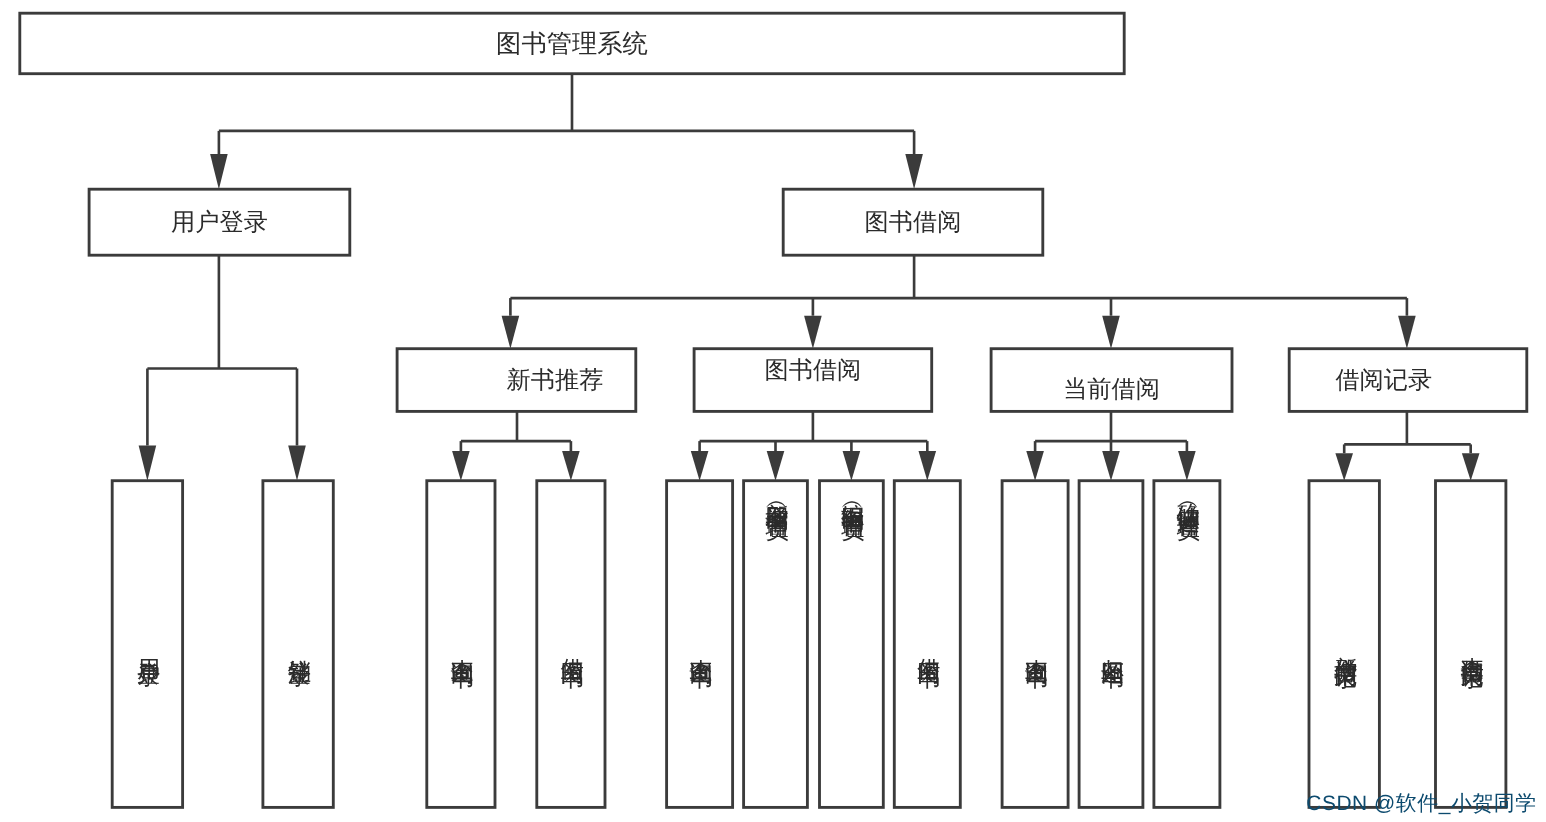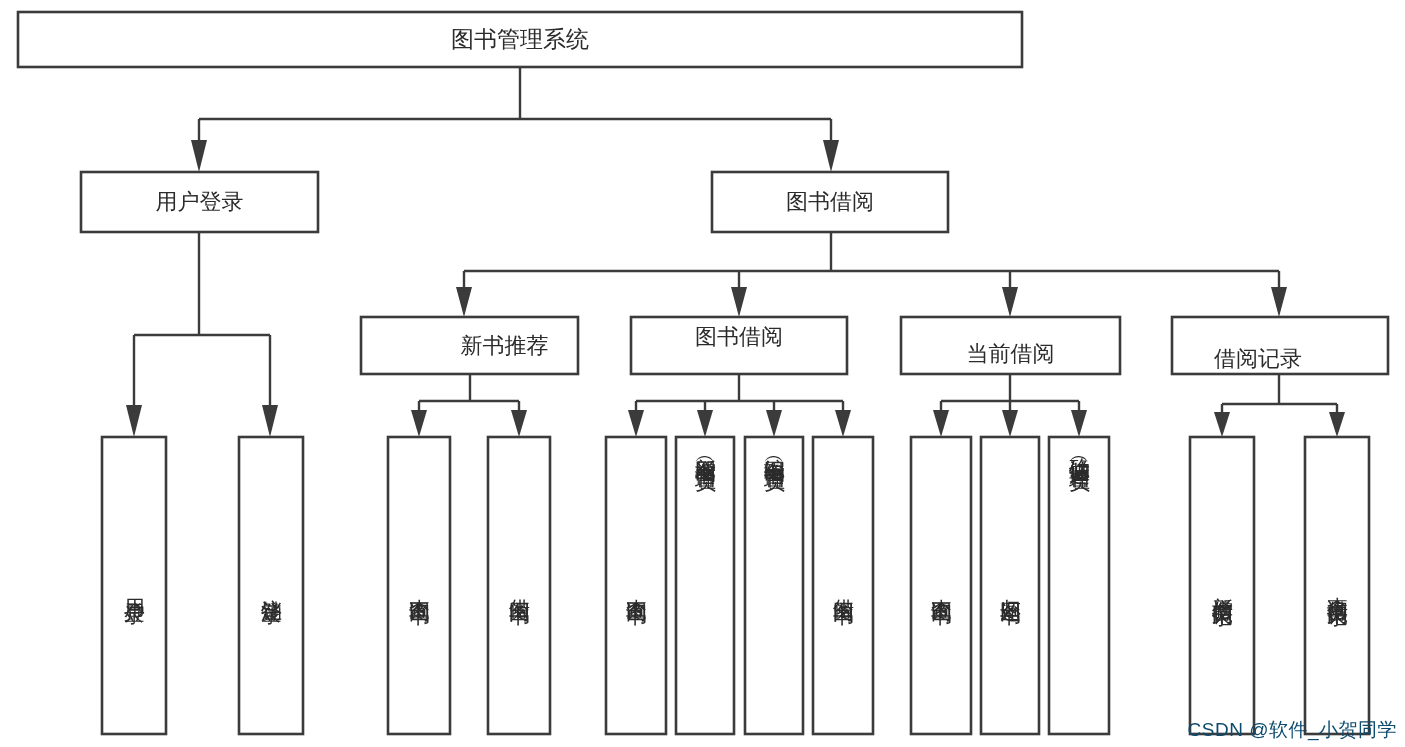--- a/index.html
+++ b/index.html
@@ -213,21 +213,21 @@
   </div>
 
   <div class="hlabel-wrap" style="left:631px; top:317px; width:216px; height:40px;">
     <span class="hlabel-text lvl3-text">图书借阅</span>
   </div>
 
   <div class="hlabel-wrap" style="left:901px; top:317px; width:219px; height:73px;align-items:center;">
     <span class="hlabel-text lvl3-text">当前借阅</span>
   </div>
 
-  <div class="hlabel-wrap" style="left:1172px; top:317px; width:172px; height:57px;align-items:flex-end;">
+  <div class="hlabel-wrap" style="left:1172px; top:317px; width:172px; height:57px;">
     <span class="hlabel-text lvl3-text">借阅记录</span>
   </div>
 
   <div class="vlabel-wrap" style="left:102px; top:437px; width:64px; height:297px;">
     <span class="vlabel-text">用户登录</span>
   </div>
 
   <div class="vlabel-wrap" style="left:239px; top:437px; width:64px; height:297px;">
     <span class="vlabel-text">注销登录</span>
   </div>

